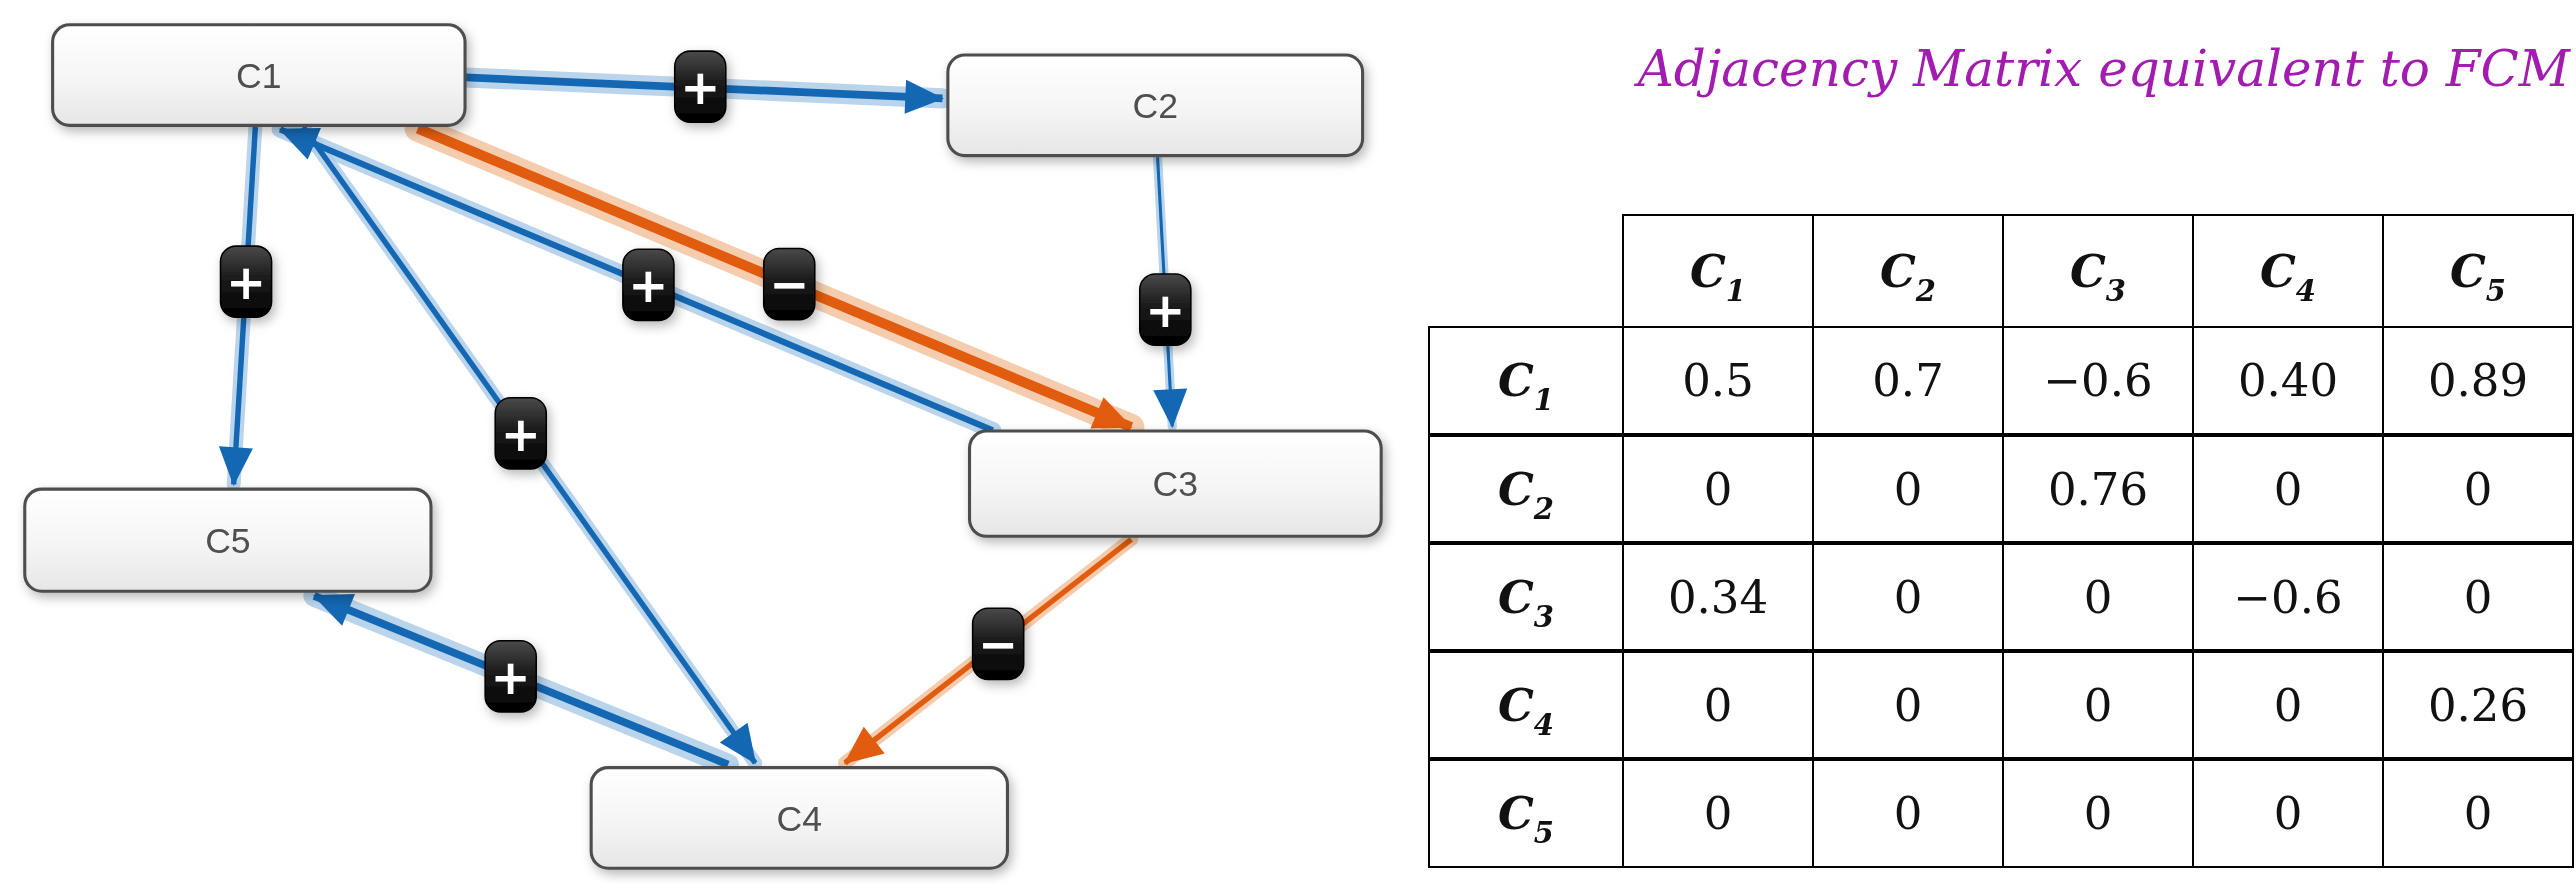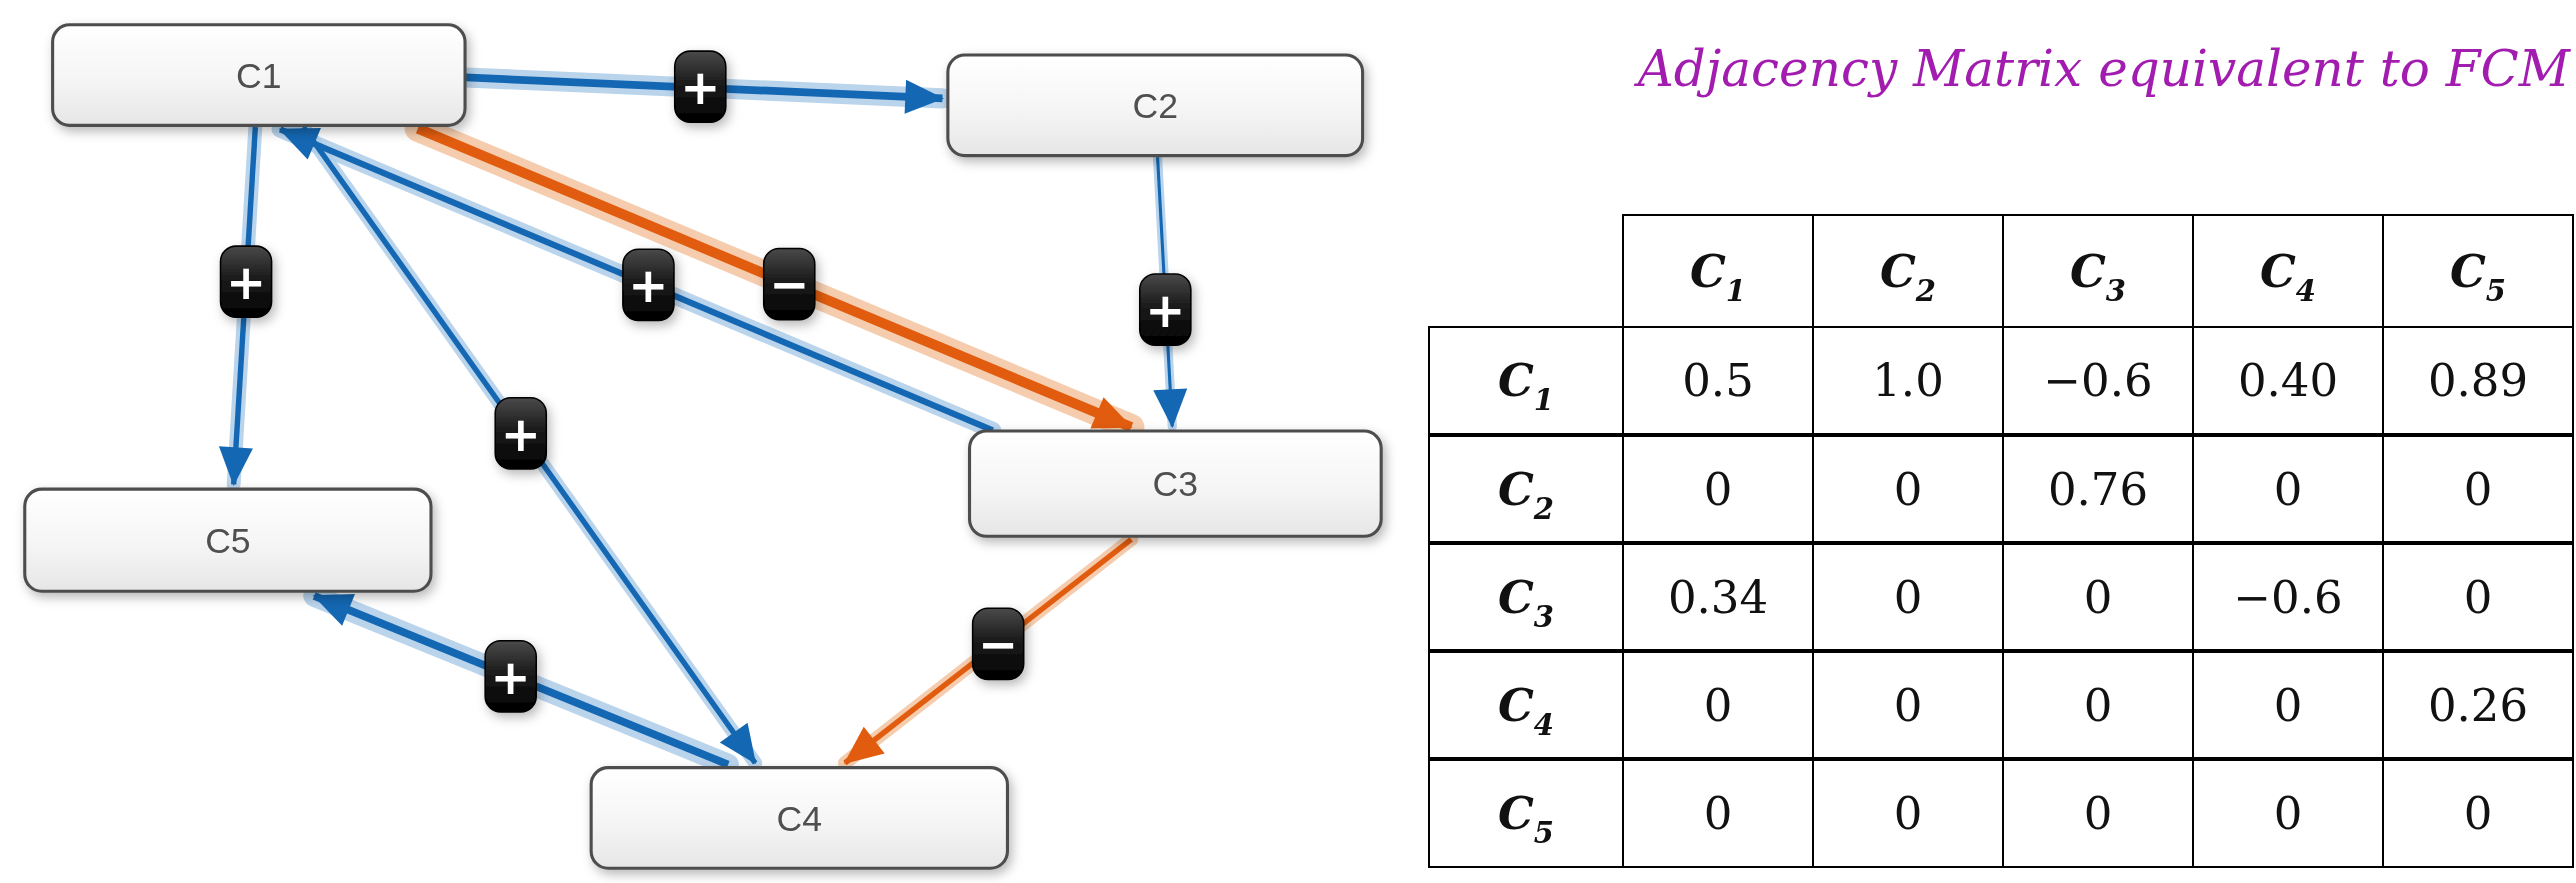--- a/index.html
+++ b/index.html
@@ -149,21 +149,21 @@
           <td class="corner"></td>
           <td class=" chead"><span>C</span><sub>1</sub></td>
           <td class=" chead"><span>C</span><sub>2</sub></td>
           <td class=" chead"><span>C</span><sub>3</sub></td>
           <td class=" chead"><span>C</span><sub>4</sub></td>
           <td class=" chead"><span>C</span><sub>5</sub></td>
         </tr>
         <tr class="datarow">
           <td class=" chead"><span>C</span><sub>1</sub></td>
           <td>0.5</td>
-          <td>1.0</td>
+          <td>0.7</td>
           <td>−0.6</td>
           <td>0.40</td>
           <td>0.89</td>
         </tr>
         <tr class="datarow sep">
           <td class=" chead"><span>C</span><sub>2</sub></td>
           <td>0</td>
           <td>0</td>
           <td>0.76</td>
           <td>0</td>

